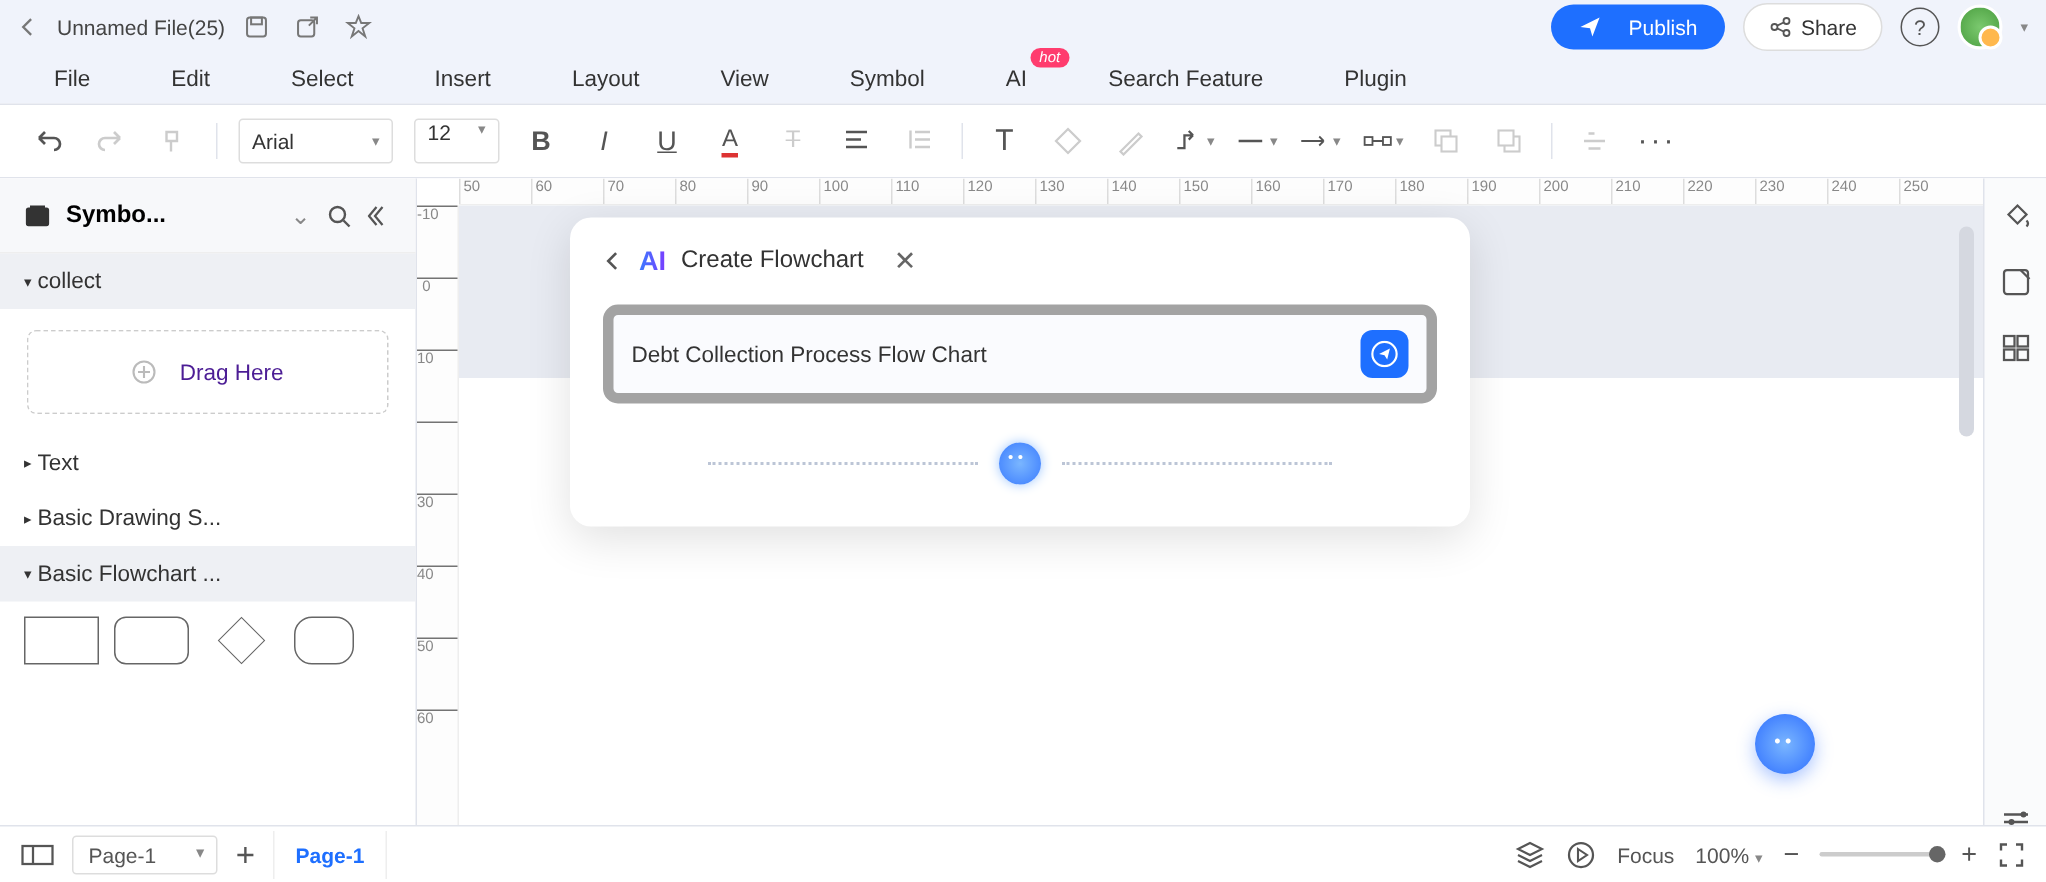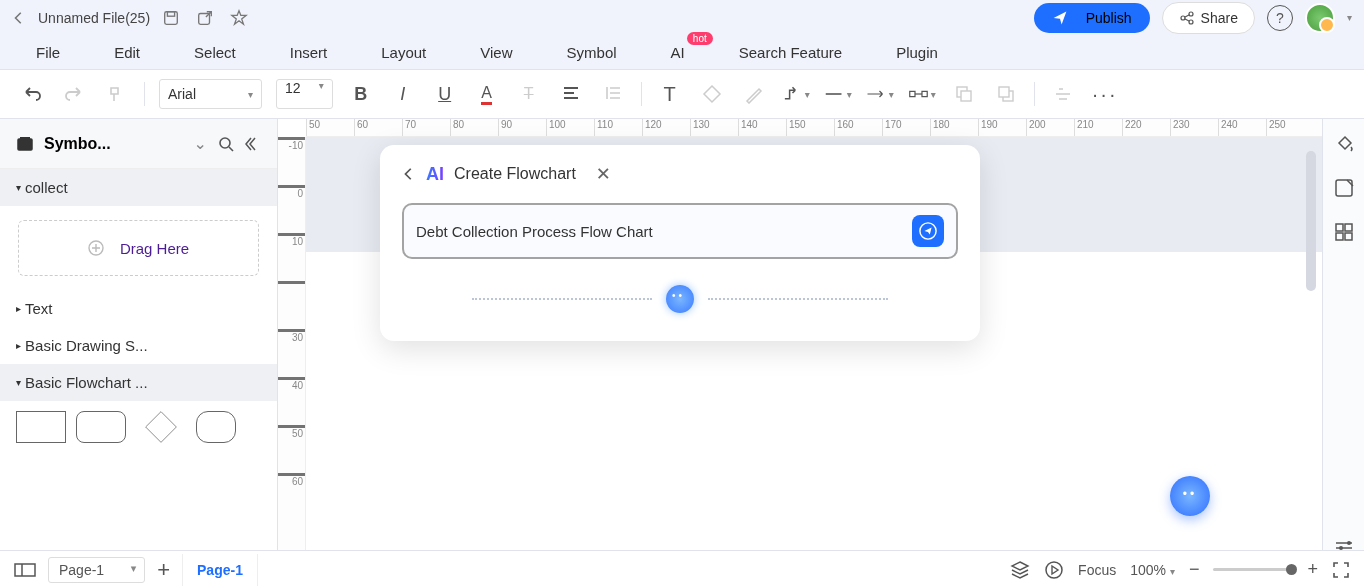--- a/index.html
+++ b/index.html
@@ -4,30 +4,30 @@
 <style>
   * { box-sizing: border-box; margin: 0; padding: 0; font-family: Arial, sans-serif; }
   body { background: #f0f3fb; width: 1364px; height: 588px; overflow: hidden; position: relative; }
   
   
   .title-bar { height: 35px; display: flex; align-items: center; padding: 0 12px; gap: 12px; }
   .title-bar .back { color: #666; cursor: pointer; }
   .title-bar .fname { color: #444; font-size: 14px; }
   .title-bar .tb-icons { display: flex; gap: 16px; color: #777; }
   .title-bar .right-actions { margin-left: auto; display: flex; align-items: center; gap: 12px; }
-  .publish-btn { background: #1e6fff; color: #000000; border-radius: 20px; padding: 7px 18px; display: flex; align-items: center; gap: 18px; font-size: 14px; cursor: pointer; }
+  .publish-btn { background: #1e6fff; color: #ffffff; border-radius: 20px; padding: 7px 18px; display: flex; align-items: center; gap: 18px; font-size: 14px; cursor: pointer; }
   .share-btn { background: #fff; border: 1px solid #ddd; border-radius: 20px; padding: 7px 16px; display: flex; align-items: center; gap: 6px; font-size: 14px; color: #333; cursor: pointer; }
   .avatar { width: 30px; height: 30px; border-radius: 50%; background: radial-gradient(circle,#7bc96f,#4a9e3f); position: relative; border: 2px solid #fff;}
   .avatar::after { content:''; position:absolute; bottom:-2px; right:-2px; width:12px; height:12px; background:#ffb84d; border-radius:50%; border:2px solid #fff;}
   .help-icon { width:26px; height:26px; border:1.5px solid #555; border-radius:50%; display:flex; align-items:center; justify-content:center; color:#555; font-size:14px; cursor:pointer;}
 
   
   .menu-bar { height: 34px; display: flex; align-items: center; padding: 0 36px; gap: 54px; color: #333; font-size: 15px; position: relative;}
   .menu-item { cursor: pointer; position: relative;}
-  .hot-badge { position: absolute; top: -12px; right: -28px; background: #ff3c6e; color: #fff; font-size: 10px; padding: 1px 6px; border-radius: 8px; }
+  .hot-badge { position: absolute; top: -12px; right: -28px; background: #ff3c6e; color: #fff; font-size: 10px; padding: 1px 6px; border-radius: 8px; font-style: italic;}
 
   
   .toolbar { height: 50px; background: #fff; border-top: 1px solid #e0e3eb; border-bottom: 1px solid #e0e3eb; display: flex; align-items: center; padding: 0 18px; gap: 14px; }
   .tb-btn { color: #555; cursor: pointer; display: flex; align-items: center; justify-content: center; width: 28px; height: 28px; }
   .tb-btn.disabled { color: #ccc; }
   .tb-sep { width:1px; height:24px; background:#e0e3eb; }
   .font-select { border:1px solid #ddd; border-radius:3px; height:30px; padding:0 8px; display:flex; align-items:center; gap:52px; font-size:14px; color:#333; cursor:pointer; background:#fff;}
   .size-select { border:1px solid #ddd; border-radius:3px; height:30px; padding:0 8px; display:flex; align-items:flex-start; gap:18px; font-size:14px; color:#333; cursor:pointer; background:#fff;}
   .caret-down { font-size:10px; color:#888;}
 
@@ -45,39 +45,39 @@
   .shape { width:50px; height:32px; border:1.5px solid #666; background:#fff;}
   .shape.rounded { border-radius:8px;}
   .shape.diamond { transform: rotate(45deg) scale(0.7); width:32px; height:32px;}
   .shape.small-rounded { border-radius:12px; width:40px;}
 
   
   .canvas-wrap { flex:1; position:relative; background:#fff; overflow:hidden;}
   .ruler-h { position:absolute; top:0; left:28px; right:0; height:18px; background:#fdfdfd; border-bottom:1px solid #eee; font-size:10px; color:#888; display:flex;}
   .ruler-h .tick { width:48px; text-align:left; border-left:1px solid #ddd; padding-left:2px;}
   .ruler-v { position:absolute; top:18px; left:0; width:28px; bottom:0; background:#fdfdfd; border-right:1px solid #eee; font-size:10px; color:#888;}
-  .ruler-v .vtick { height:48px; border-top:3px solid #737373; text-align:right; padding-right:2px;}
+  .ruler-v .vtick { height:48px; border-top:1px solid #737373; text-align:right; padding-right:18px;}
   .canvas-inner { position:absolute; top:18px; left:28px; right:0; bottom:0; background:#fff;}
   .canvas-grey { position:absolute; top:0; left:0; right:0; height:115px; background:#e8ebf2;}
   .canvas-scroll-h { position:absolute; bottom:6px; left:200px; width:540px; height:10px; background:#d5d8e0; border-radius:5px;}
   .canvas-scroll-v { position:absolute; top:14px; right:6px; width:10px; height:140px; background:#d5d8e0; border-radius:5px;}
 
   
   .right-tools { width:42px; border-left:1px solid #e0e3eb; background:#fafbfc; display:flex; flex-direction:column; align-items:center; padding-top:14px; gap:22px; color:#555;}
   .right-tools .bottom-tool { margin-top:auto; margin-bottom:10px;}
 
   
   .ai-panel { position:absolute; top:145px; left:380px; width:600px; background:#fff; border-radius:14px; box-shadow:0 8px 30px rgba(0,0,0,0.12); padding:18px 22px 28px;}
   .ai-panel-header { display:flex; align-items:center; gap:10px;}
   .ai-back { color:#555; cursor:pointer; font-size:18px;}
   .ai-logo { font-weight:bold; font-size:18px; background:linear-gradient(90deg,#3a7bff,#7a3cff); -webkit-background-clip:text; color:transparent;}
   .ai-title { font-size:16px; color:#333;}
   .ai-points { margin-left:auto; background:#eaf4fe; color:#1e6fff; border-radius:16px; padding:5px 12px; font-size:14px; display:flex; align-items:center; gap:4px;}
   .ai-close { color:#666; cursor:pointer; margin-left:10px; font-size:18px;}
-  .ai-input-row { margin-top:18px; display:flex; align-items:center; gap:10px; border:2px solid #a3a3a3; border-radius:10px; padding:10px 12px; background:#fafbfe;}
+  .ai-input-row { margin-top:18px; display:flex; align-items:center; gap:10px; border:7px solid #a3a3a3; border-radius:10px; padding:10px 12px; background:#fafbfe;}
   .ai-input { flex:1; border:none; outline:none; background:transparent; font-size:15px; color:#333;}
   .ai-send { width:32px; height:32px; background:#1e6fff; border-radius:8px; display:flex; align-items:center; justify-content:center; color:#fff; cursor:pointer;}
   .ai-loading { margin-top:26px; display:flex; align-items:center; justify-content:center; gap:14px;}
   .dots { width:180px; border-top:2px dotted #bcc5d6;}
   .bot-avatar { width:28px; height:28px; background:radial-gradient(circle,#7ab6ff,#3a7bff); border-radius:50%; box-shadow:0 0 8px #9cc6ff; position:relative;}
   .bot-avatar::before { content:'••'; position:absolute; color:#fff; font-size:10px; left:6px; top:5px; letter-spacing:3px;}
 
   
   .float-ai-btn { position:absolute; right:154px; bottom:72px; width:40px; height:40px; background:radial-gradient(circle,#7ab6ff,#2e6eff); border-radius:50%; box-shadow:0 4px 12px rgba(46,110,255,0.4); display:flex; align-items:center; justify-content:center; cursor:pointer;}
   .float-ai-btn::before { content:'••'; color:#fff; font-size:12px; letter-spacing:3px; margin-top:-4px;}

